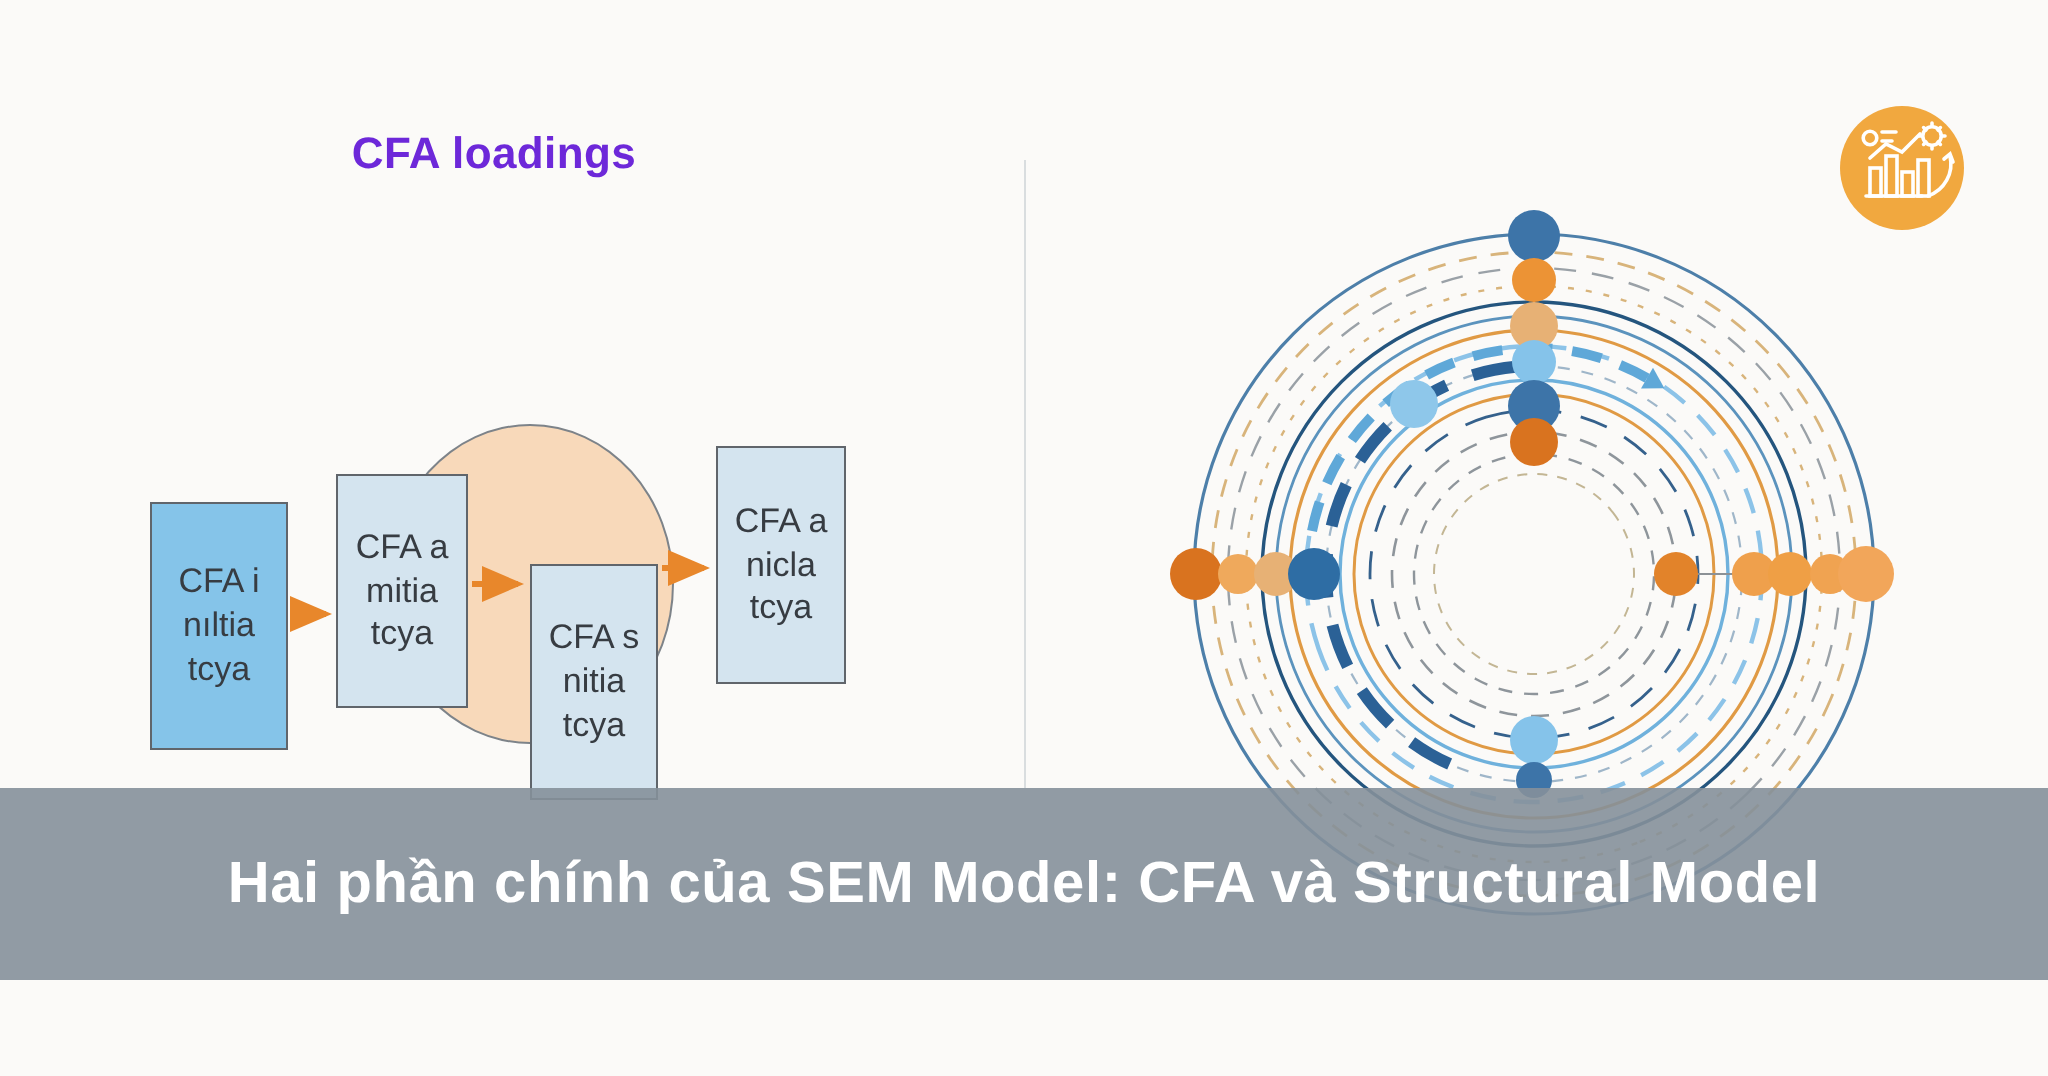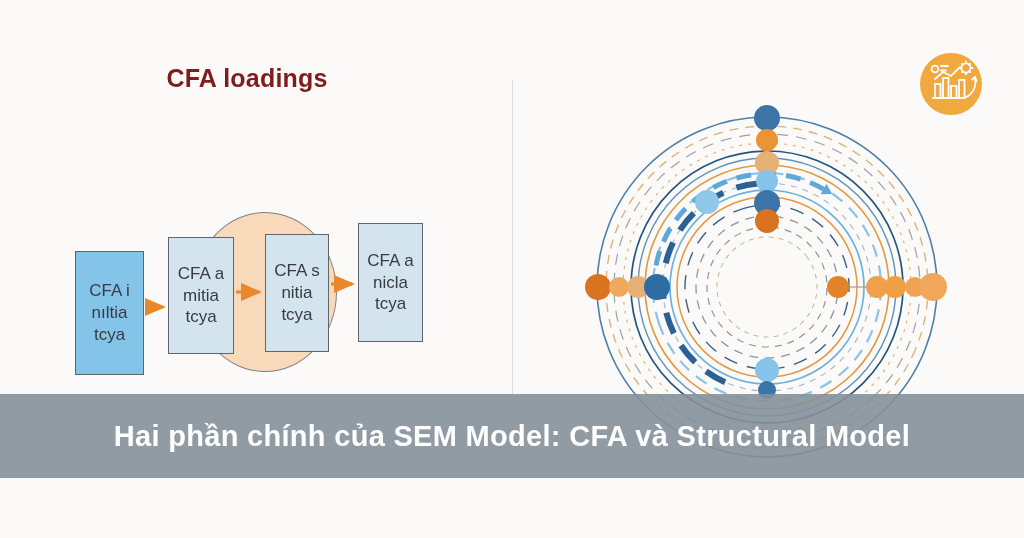--- a/index.html
+++ b/index.html
@@ -1,21 +1,21 @@
 <!DOCTYPE html>
 <html><head>
 <meta charset="utf-8">
 <style>
   html,body{margin:0;padding:0;background:#e9e9e9;}
   .stage{
     position:relative;width:1024px;height:538px;overflow:hidden;
     background:#fbfaf8;font-family:"Liberation Sans",sans-serif;
   }
   .panel-title{
-    position:absolute;top:64px;font-size:25px;font-weight:700;color:#7f1d1d;
+    position:absolute;top:64px;font-size:22px;font-weight:700;color:#6d28d9;
     text-align:center;letter-spacing:.2px;
   }
   .panel-title.left{left:0;width:494px;}
   .panel-title.right{left:512px;width:482px;}
   .divider{position:absolute;left:512px;top:80px;width:1px;height:314px;background:#d9dddf;}
   
   .cfa-ellipse{
     position:absolute;left:193px;top:212px;width:144px;height:160px;
     border-radius:50%;border:1.5px solid #7d8389;box-sizing:border-box;
   }
@@ -31,21 +31,21 @@
   .arrows-svg{position:absolute;left:0;top:0;width:512px;height:400px;pointer-events:none;}
   
   .structural-svg{position:absolute;left:575px;top:95px;width:390px;height:390px;z-index:1;}
   
   .corner-icon{
     position:absolute;left:920px;top:53px;width:62px;height:62px;border-radius:50%;
     display:flex;align-items:center;justify-content:center;z-index:2;
   }
   
   .banner{
-    position:absolute;left:0;top:394px;width:1024px;height:84px;z-index:10;
+    position:absolute;left:0;top:394px;width:1024px;height:96px;z-index:10;
     display:flex;align-items:center;justify-content:center;
   }
   .banner-text{
     font-size:29px;font-weight:700;color:#ffffff;letter-spacing:.3px;text-align:center;
   }
 </style>
 </head>
 <body>
 
 <div class="stage">
@@ -75,21 +75,21 @@
   <div class="divider"></div>
 
   <div class="cfa-ellipse" id="cfaEllipse" style="background: rgb(248, 217, 186);"></div>
 
   <div class="cfa-box box1" style="background: rgb(133, 196, 233);">CFA i
 nıltia
 tcya</div>
   <div class="cfa-box box2" style="background: rgb(212, 228, 239);">CFA a
 mitia
 tcya</div>
-  <div class="cfa-box box3" style="background: rgb(212, 228, 239);">CFA s
+  <div class="cfa-box box3" style="background: rgb(212, 228, 239); margin-top: 48px;">CFA s
 nitia
 tcya</div>
   <div class="cfa-box box4" style="background: rgb(212, 228, 239);">CFA a
 nicla
 tcya</div>
 
   <svg class="arrows-svg" id="arrowsSvg">
     <defs>
       <marker id="ah" markerWidth="8" markerHeight="8" refX="6" refY="3" orient="auto">
         <path d="M0,0 L7,3 L0,6 Z" id="ahPath" fill="#e8872b"></path>

